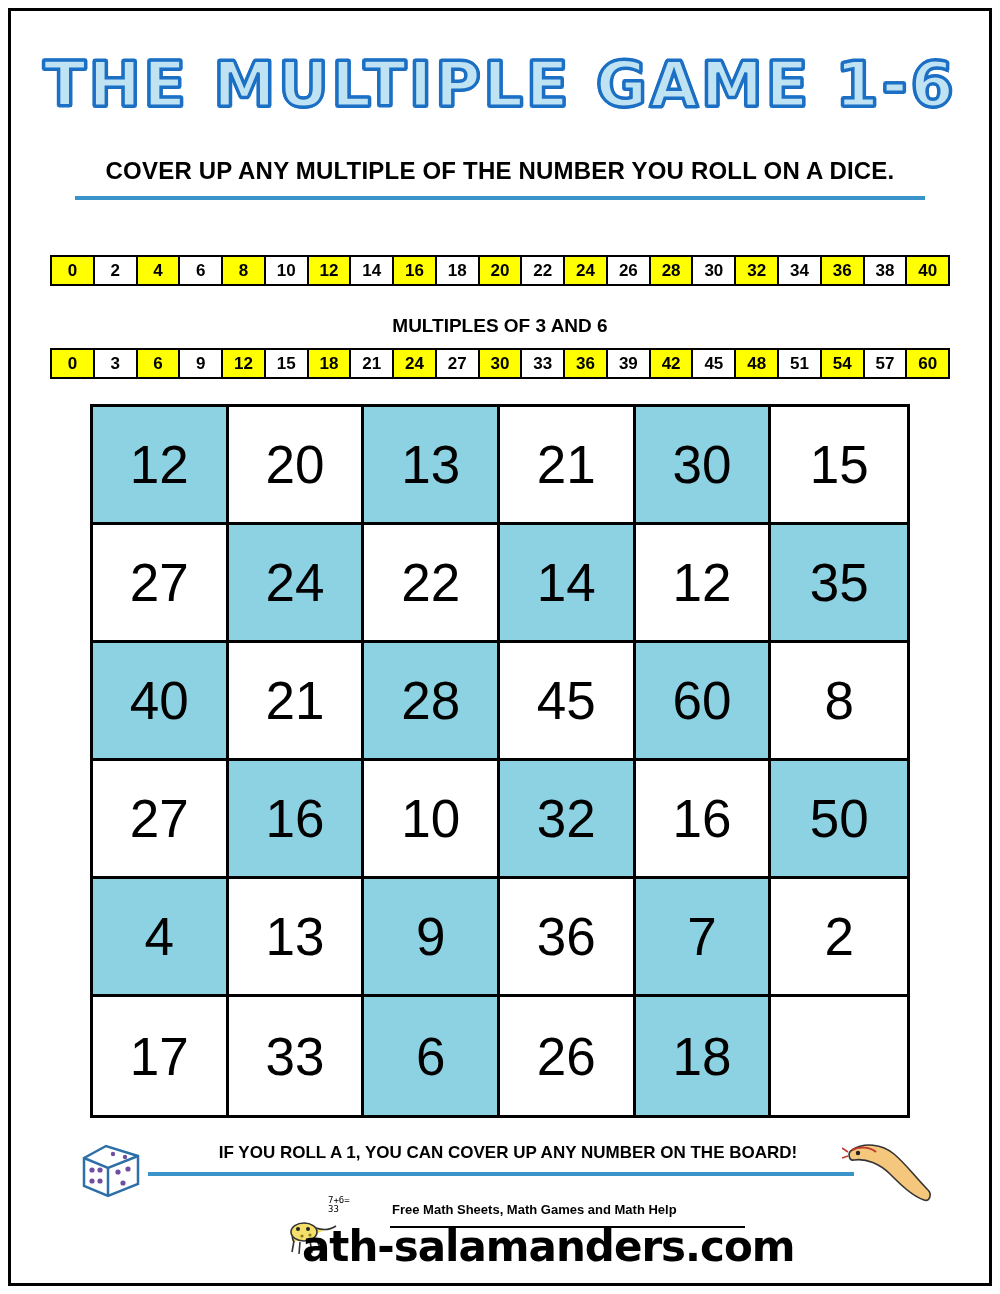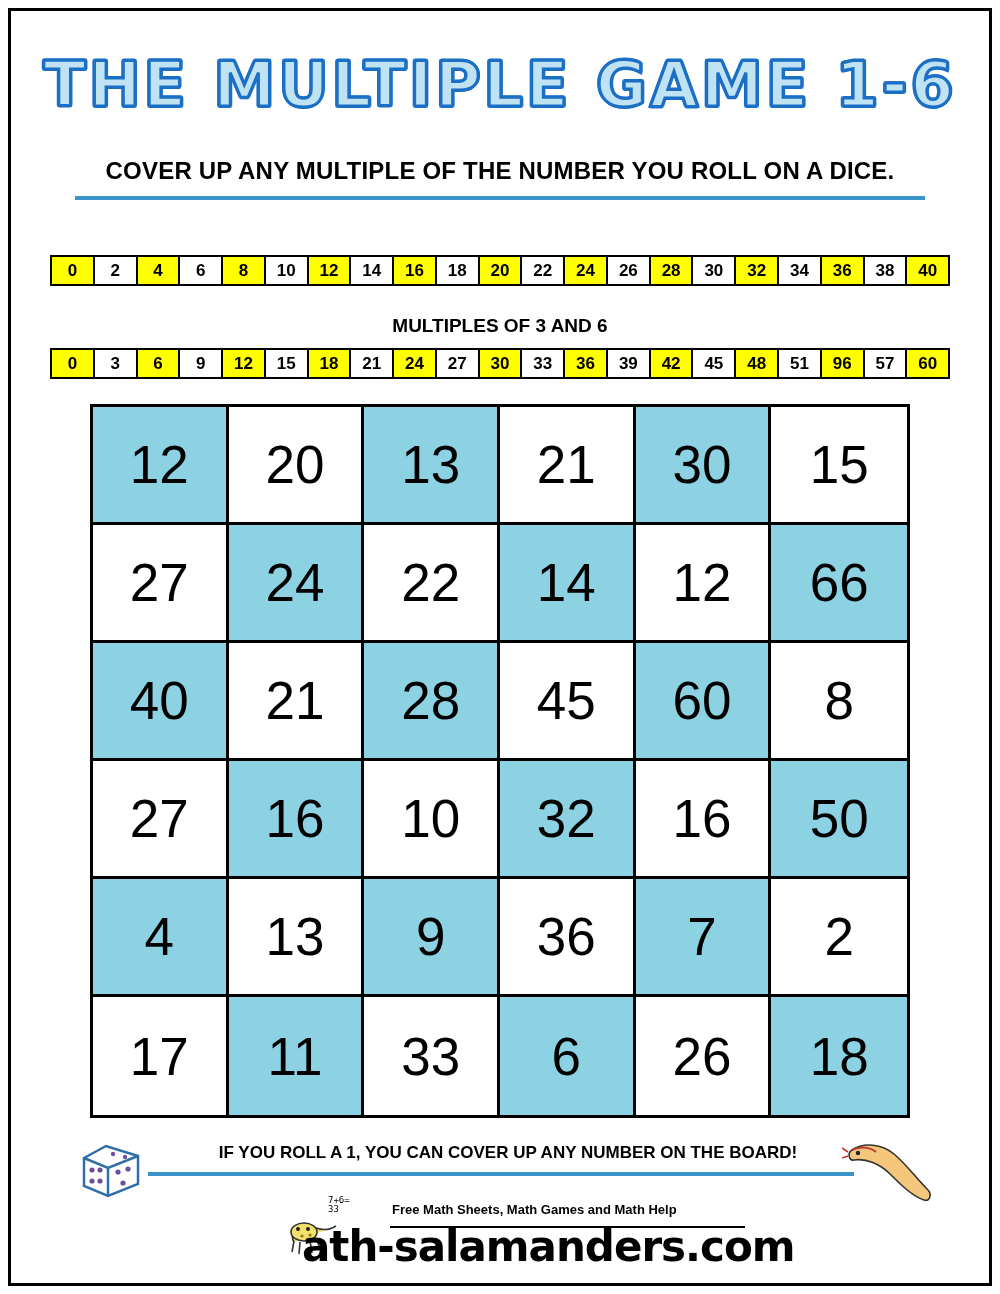--- a/index.html
+++ b/index.html
@@ -276,58 +276,57 @@
       <div class="cell hl">24</div>
       <div class="cell">27</div>
       <div class="cell hl">30</div>
       <div class="cell">33</div>
       <div class="cell hl">36</div>
       <div class="cell">39</div>
       <div class="cell hl">42</div>
       <div class="cell">45</div>
       <div class="cell hl">48</div>
       <div class="cell">51</div>
-      <div class="cell hl">96</div>
+      <div class="cell hl">54</div>
       <div class="cell">57</div>
       <div class="cell hl">60</div>
     </div>
 
   <div class="grid" id="game-grid">
       <div class="gcell shade">12</div>
       <div class="gcell">20</div>
       <div class="gcell shade">13</div>
       <div class="gcell">21</div>
       <div class="gcell shade">30</div>
       <div class="gcell">15</div>
       <div class="gcell">27</div>
       <div class="gcell shade">24</div>
       <div class="gcell">22</div>
       <div class="gcell shade">14</div>
       <div class="gcell">12</div>
-      <div class="gcell shade">66</div>
+      <div class="gcell shade">35</div>
       <div class="gcell shade">40</div>
       <div class="gcell">21</div>
       <div class="gcell shade">28</div>
       <div class="gcell">45</div>
       <div class="gcell shade">60</div>
       <div class="gcell">8</div>
       <div class="gcell">27</div>
       <div class="gcell shade">16</div>
       <div class="gcell">10</div>
       <div class="gcell shade">32</div>
       <div class="gcell">16</div>
       <div class="gcell shade">50</div>
       <div class="gcell shade">4</div>
       <div class="gcell">13</div>
       <div class="gcell shade">9</div>
       <div class="gcell">36</div>
       <div class="gcell shade">7</div>
       <div class="gcell">2</div>
       <div class="gcell">17</div>
-      <div class="gcell shade">11</div>
       <div class="gcell">33</div>
       <div class="gcell shade">6</div>
       <div class="gcell">26</div>
       <div class="gcell shade">18</div>
     </div>
 
   <svg class="dice" viewBox="0 0 66 60">
     <polygon points="6,18 28,6 60,16 60,44 30,56 6,46" fill="#ffffff" stroke="#2f6fa8" stroke-width="2.5"></polygon>
     <polyline points="6,18 30,28 60,16" fill="none" stroke="#2f6fa8" stroke-width="2.5"></polyline>
     <line x1="30" y1="28" x2="30" y2="56" stroke="#2f6fa8" stroke-width="2.5"></line>

